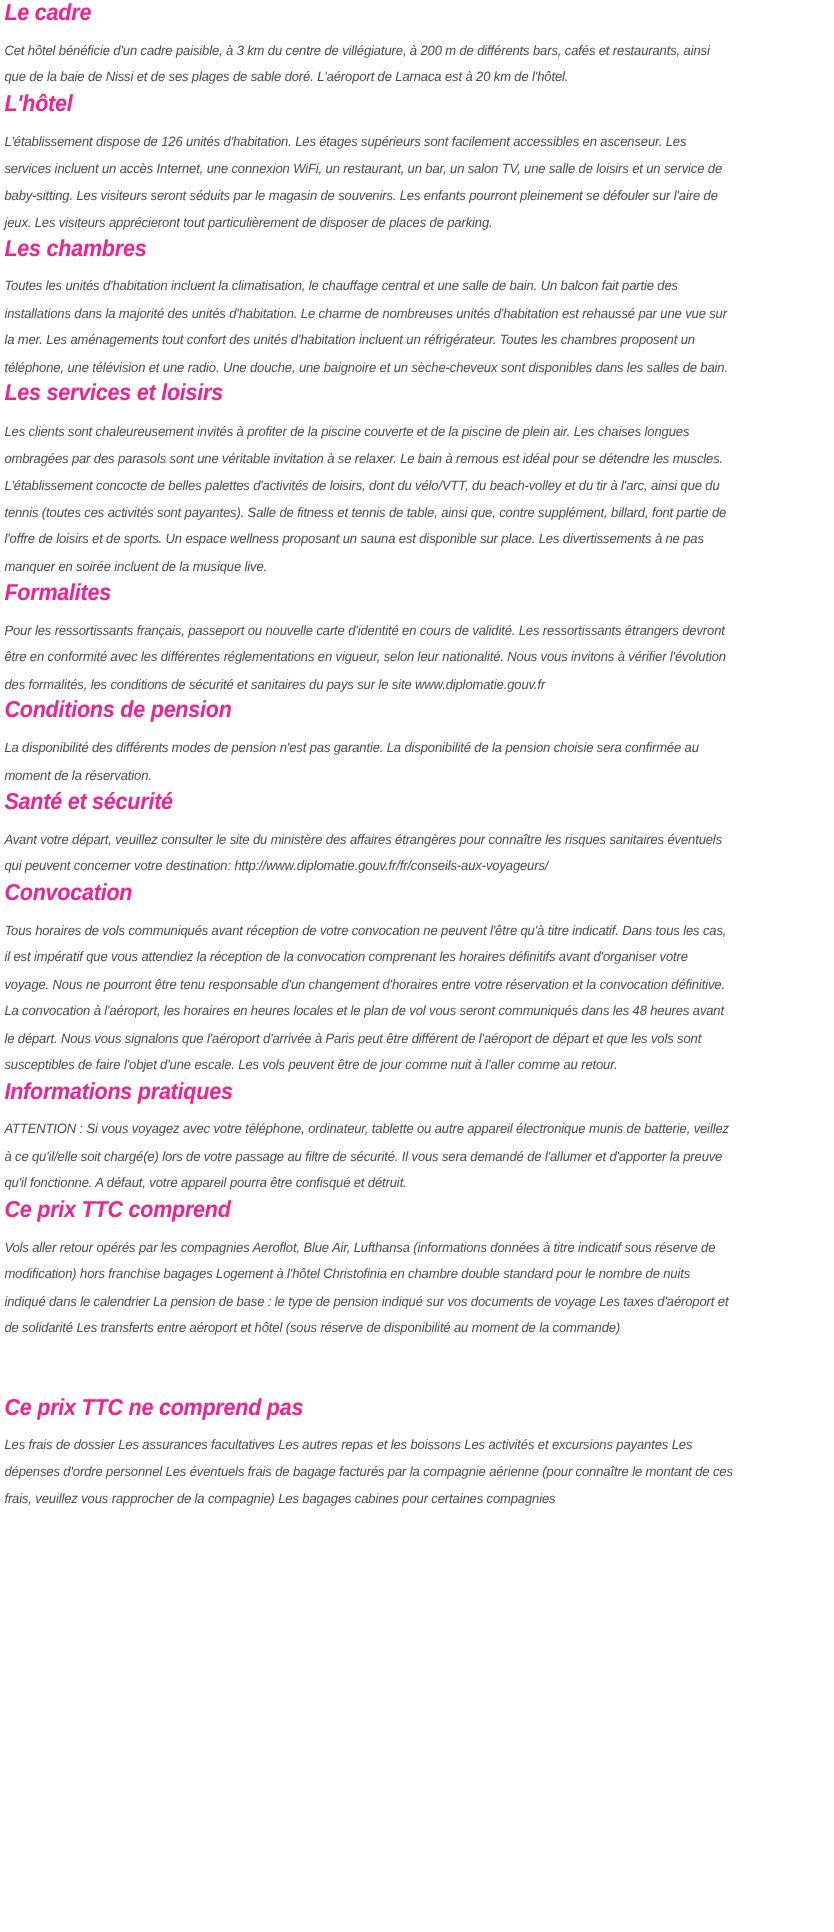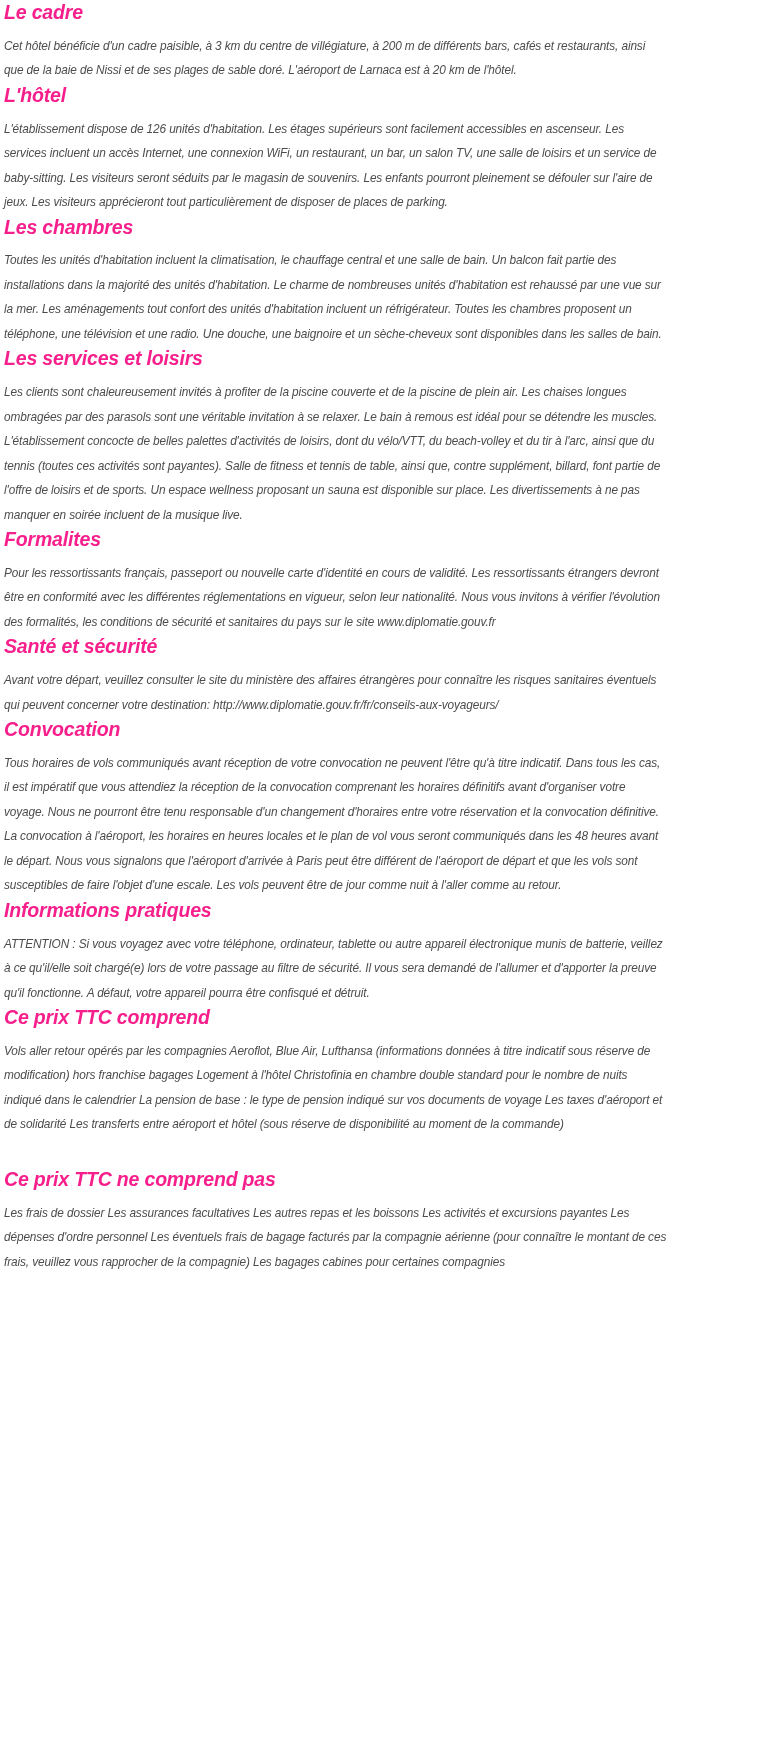--- a/index.html
+++ b/index.html
@@ -52,21 +52,21 @@
     letter-spacing: -0.12px;
     transform: scaleX(0.955);
     transform-origin: left top;
     width: 104.7%;
   }
 
   
   .section + .section {
   }
   .section.gap-lg + .section {
-    margin-top: 30px;
+    margin-top: 48px;
   }
 </style>
 </head>
 <body>
 
 <div class="page">
 
   <section class="section">
     <h2 class="section-title">Le cadre</h2>
     <p class="section-body">Cet hôtel bénéficie d'un cadre paisible, à 3 km du centre de villégiature, à 200 m de différents bars, cafés et restaurants, ainsi que de la baie de Nissi et de ses plages de sable doré. L'aéroport de Larnaca est à 20 km de l'hôtel.</p>
@@ -85,20 +85,24 @@
   <section class="section">
     <h2 class="section-title">Les services et loisirs</h2>
     <p class="section-body">Les clients sont chaleureusement invités à profiter de la piscine couverte et de la piscine de plein air. Les chaises longues ombragées par des parasols sont une véritable invitation à se relaxer. Le bain à remous est idéal pour se détendre les muscles. L'établissement concocte de belles palettes d'activités de loisirs, dont du vélo/VTT, du beach-volley et du tir à l'arc, ainsi que du tennis (toutes ces activités sont payantes). Salle de fitness et tennis de table, ainsi que, contre supplément, billard, font partie de l'offre de loisirs et de sports. Un espace wellness proposant un sauna est disponible sur place. Les divertissements à ne pas manquer en soirée incluent de la musique live.</p>
   </section>
 
   <section class="section">
     <h2 class="section-title">Formalites</h2>
     <p class="section-body">Pour les ressortissants français, passeport ou nouvelle carte d'identité en cours de validité. Les ressortissants étrangers devront être en conformité avec les différentes réglementations en vigueur, selon leur nationalité. Nous vous invitons à vérifier l'évolution des formalités, les conditions de sécurité et sanitaires du pays sur le site www.diplomatie.gouv.fr</p>
   </section>
 
+  <section class="section">
+    <h2 class="section-title">Conditions de pension</h2>
+    <p class="section-body">La disponibilité des différents modes de pension n'est pas garantie. La disponibilité de la pension choisie sera confirmée au moment de la réservation.</p>
+  </section>
 
   <section class="section">
     <h2 class="section-title">Santé et sécurité</h2>
     <p class="section-body">Avant votre départ, veuillez consulter le site du ministère des affaires étrangères pour connaître les risques sanitaires éventuels qui peuvent concerner votre destination: http://www.diplomatie.gouv.fr/fr/conseils-aux-voyageurs/</p>
   </section>
 
   <section class="section">
     <h2 class="section-title">Convocation</h2>
     <p class="section-body">Tous horaires de vols communiqués avant réception de votre convocation ne peuvent l'être qu'à titre indicatif. Dans tous les cas, il est impératif que vous attendiez la réception de la convocation comprenant les horaires définitifs avant d'organiser votre voyage. Nous ne pourront être tenu responsable d'un changement d'horaires entre votre réservation et la convocation définitive. La convocation à l'aéroport, les horaires en heures locales et le plan de vol vous seront communiqués dans les 48 heures avant le départ. Nous vous signalons que l'aéroport d'arrivée à Paris peut être différent de l'aéroport de départ et que les vols sont susceptibles de faire l'objet d'une escale. Les vols peuvent être de jour comme nuit à l'aller comme au retour.</p>
   </section>

